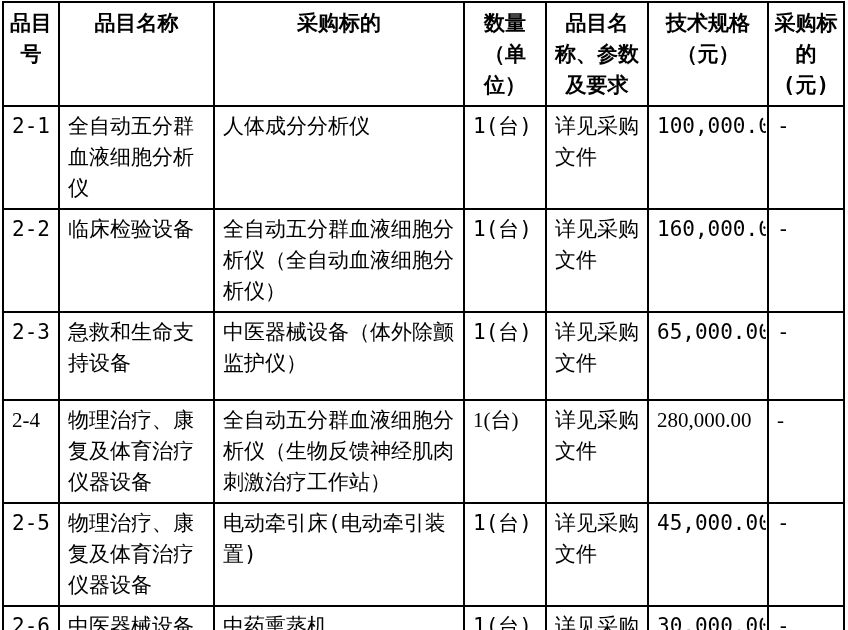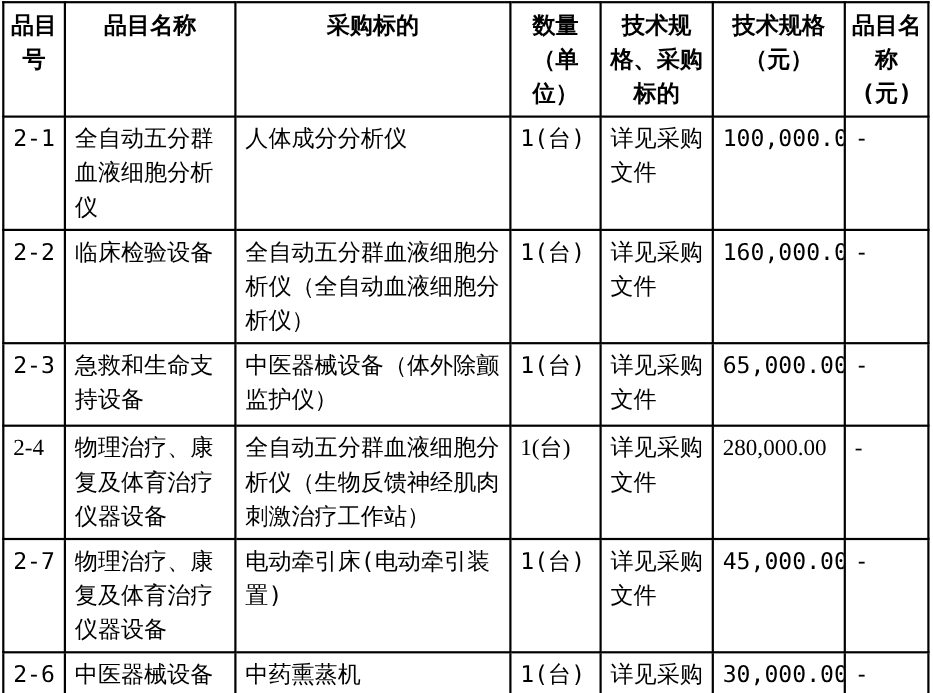--- a/index.html
+++ b/index.html
@@ -31,34 +31,35 @@
   }
   table.doc-table th {
     font-weight: bold;
     text-align: center;
     padding: 5px 4px 4px 4px;
     margin-left: 14px;
   }
   table.doc-table td {
     text-align: left;
     padding: 4px 6px 4px 8px;
+    border-radius: 23px;
   }
   
   col.c1 { width: 56px; }
   col.c2 { width: 155px; }
   col.c3 { width: 250px; }
   col.c4 { width: 82px; }
   col.c5 { width: 102px; }
   col.c6 { width: 120px; }
   col.c7 { width: 76px; }
   
   thead tr { height: 96px; }
   tbody tr:nth-child(1) { height: 97px; }
   tbody tr:nth-child(2) { height: 96px; }
-  tbody tr:nth-child(3) { height: 75px; }
+  tbody tr:nth-child(3) { height: 88px; }
   tbody tr:nth-child(4) { height: 95px; font-family: Liberation Serif, serif; }
   tbody tr:nth-child(5) { height: 93px; }
   tbody tr:nth-child(6) { height: 76px; }
 </style>
 </head>
 <body>
 
 <table class="doc-table">
   <colgroup>
     <col class="c1">
@@ -68,23 +69,23 @@
     <col class="c5">
       <col class="c6">
       <col class="c7">
   </colgroup>
   <thead>
     <tr>
       <th>品目号</th>
       <th>品目名称</th>
       <th>采购标的</th>
       <th>数量（单位）</th>
-      <th>技术规格、采购标的</th>
+      <th>品目名称、参数及要求</th>
       <th>技术规格（元）</th>
-      <th>品目名称(元)</th>
+      <th>采购标的(元)</th>
     </tr>
   </thead>
   <tbody>
     <tr>
       <td>2-1</td>
       <td>全自动五分群血液细胞分析仪</td>
       <td>人体成分分析仪</td>
       <td>1(台)</td>
       <td>详见采购文件</td>
       <td>100,000.00</td>
@@ -111,21 +112,21 @@
     <tr>
       <td>2-4</td>
       <td>物理治疗、康复及体育治疗仪器设备</td>
       <td>全自动五分群血液细胞分析仪（生物反馈神经肌肉刺激治疗工作站）</td>
       <td>1(台)</td>
       <td>详见采购文件</td>
       <td>280,000.00</td>
       <td>-</td>
     </tr>
     <tr>
-      <td>2-7</td>
+      <td>2-5</td>
       <td>物理治疗、康复及体育治疗仪器设备</td>
       <td>电动牵引床(电动牵引装置)</td>
       <td>1(台)</td>
       <td>详见采购文件</td>
       <td>45,000.00</td>
       <td>-</td>
     </tr>
     <tr>
       <td>2-6</td>
       <td>中医器械设备</td>

